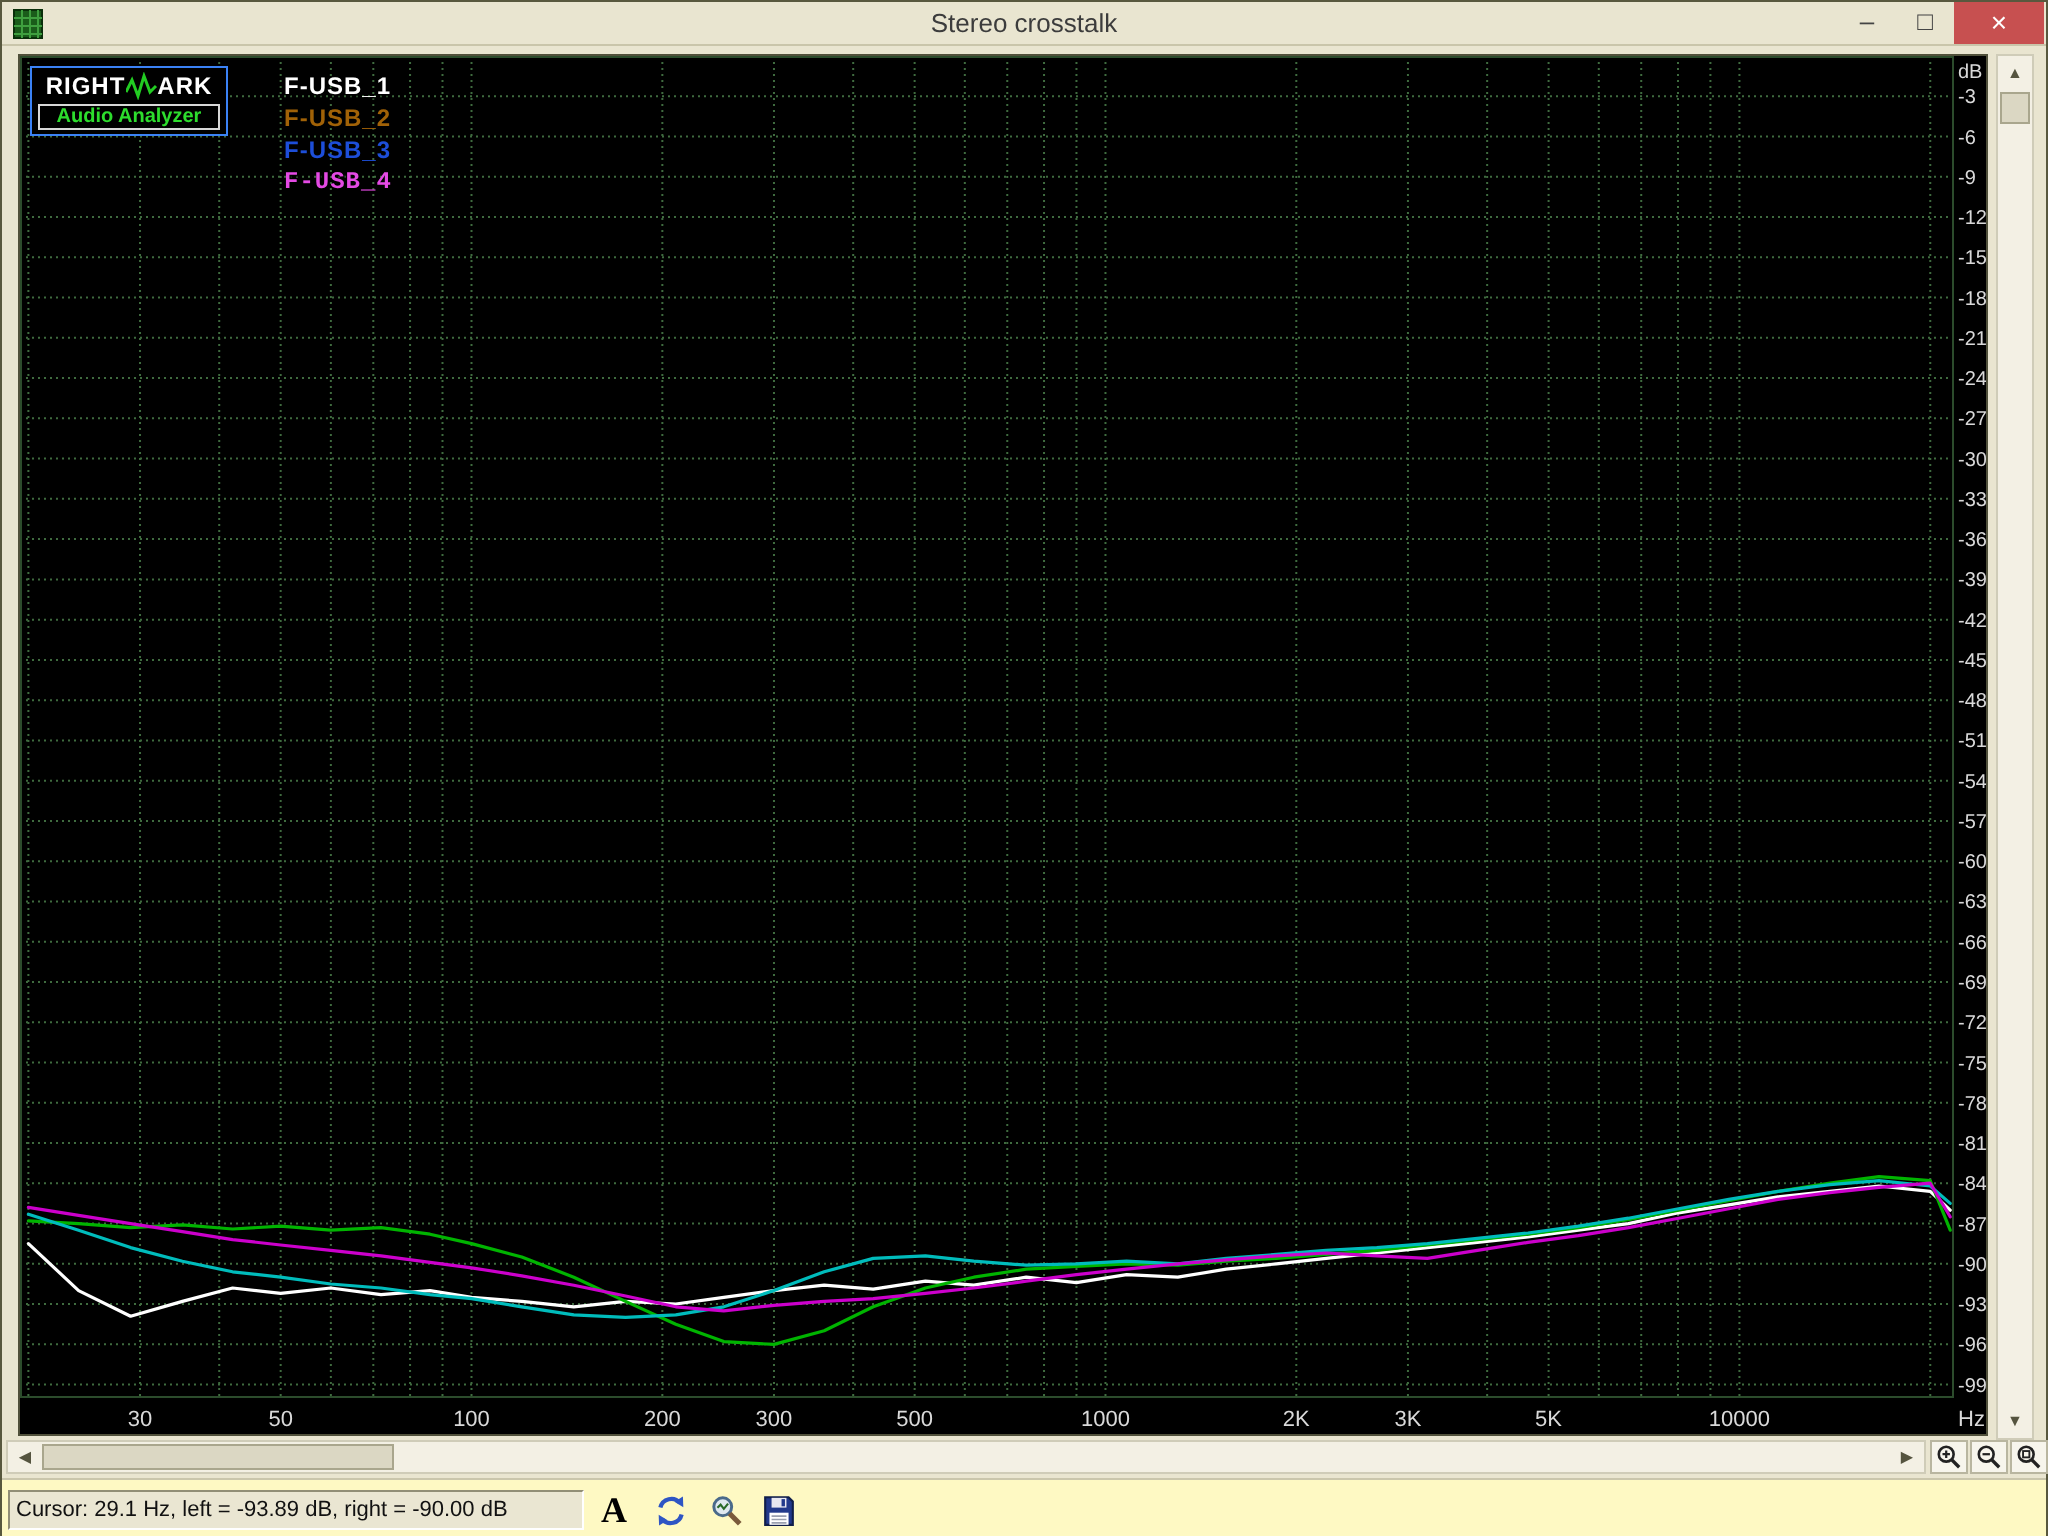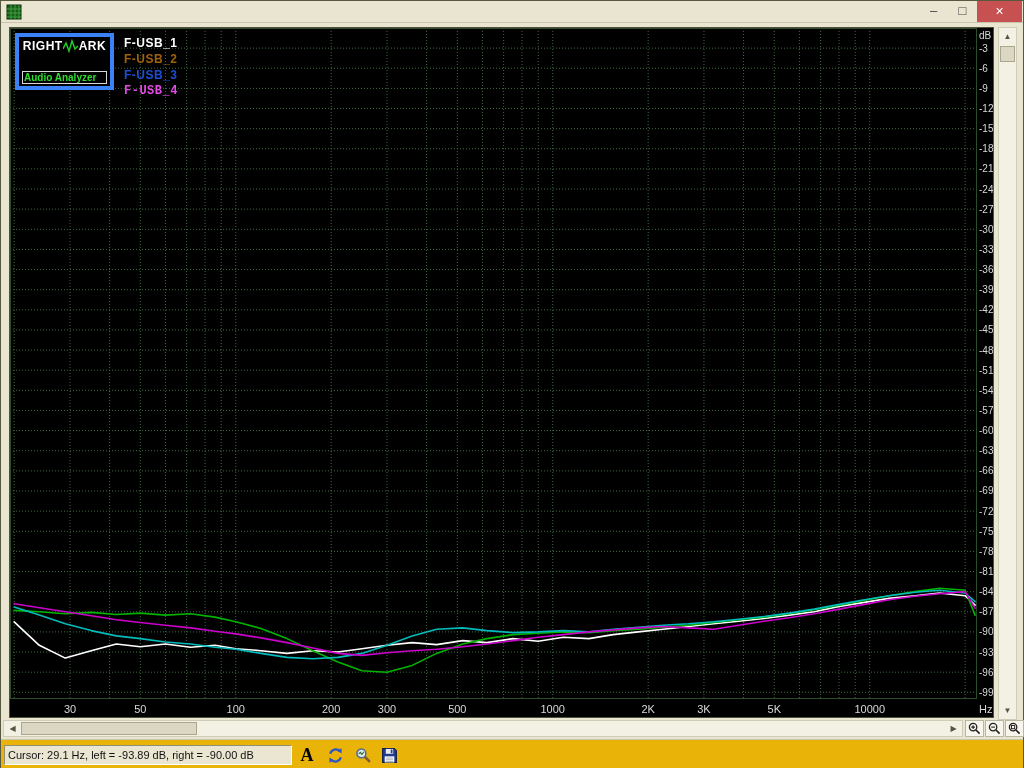--- a/index.html
+++ b/index.html
@@ -10,46 +10,46 @@
     border-bottom:1px solid #c9c5aa;}
   .app-icon{position:absolute;left:5px;top:3px;width:16px;height:16px;}
   .title{position:absolute;left:0;right:0;top:3px;text-align:center;font-size:13px;color:#3c3c3c;}
   .winbtns{position:absolute;right:1px;top:0;height:21px;display:flex;}
   .wbtn{width:29px;height:21px;text-align:center;line-height:20px;font-size:13px;color:#444;cursor:default;}
   .wbtn.close{width:45px;background:#c75050;color:#fff;font-size:14px;}
   .client{position:absolute;left:0;top:22px;right:0;bottom:0;background:#e9e5d0;}
   .plot{position:absolute;left:8px;top:4px;border:1px solid #50503a;background:#000;}
   #plot-svg text{font-family:"Liberation Sans",sans-serif;}
   .legend{position:absolute;left:14px;top:10px;display:flex;align-items:flex-start;}
-  .logo{width:99px;background:#000;border:4px solid #3b82f6;padding:2px 3px;}
+  .logo{width:99px;background:#000;border:1px solid #3b82f6;padding:2px 3px;}
   .logo-line1{display:flex;align-items:center;justify-content:center;color:#fff;
     font-weight:bold;font-size:12px;letter-spacing:.5px;}
-  .logo-line2{margin-top:18px;border:1px solid #d8d8d8;color:#2ddd2d;font-weight:bold;
-    font-size:10px;padding:0 1px;}
-  .legend-items{margin-left:10px;margin-top:2px;}
+  .logo-line2{margin-top:2px;border:1px solid #d8d8d8;color:#2ddd2d;font-weight:bold;
+    font-size:10px;text-align:center;padding:0 1px;}
+  .legend-items{margin-left:28px;margin-top:2px;}
   .legend-item{font-weight:bold;font-size:12px;line-height:16px;letter-spacing:.5px;
     text-shadow:1px 1px 1px #000;}
   .vscroll{position:absolute;left:997px;top:4px;width:19px;height:693px;background:#f3f0e4;
     border:1px solid #cfccb8;}
   .varrow{position:absolute;left:0;top:0;width:17px;height:17px;font-size:8px;color:#55543f;
     text-align:center;line-height:17px;background:#f3f0e4;}
   .varrow.bottom{top:auto;bottom:0;}
   .vthumb{position:absolute;left:1px;top:18px;width:15px;height:16px;background:#dbd7c3;
     border:1px solid #a9a68d;}
   .hscroll{position:absolute;left:2px;top:697px;width:960px;height:17px;background:#f3f0e4;
     border:1px solid #cfccb8;}
   .harrow{position:absolute;left:0;top:0;width:17px;height:15px;line-height:15px;font-size:8px;
     color:#55543f;text-align:center;background:#f3f0e4;}
   .harrow.right{left:auto;right:0;}
   .hthumb{position:absolute;left:17px;top:1px;width:176px;height:13px;background:#dbd7c3;
     border:1px solid #a9a68d;}
   .zoombtns{position:absolute;left:964px;top:697px;display:flex;gap:1px;}
   .zbtn{width:19px;height:17px;background:#f7f5ec;border:1px solid #b9b6a0;display:flex;
     align-items:center;justify-content:center;}
-  .statusbar{position:absolute;left:0;top:716px;right:0;height:30px;background:#eab308;
+  .statusbar{position:absolute;left:0;top:716px;right:0;height:30px;background:#fef9c3;
     border-top:1px solid #cac6ac;}
   .cursorbox{position:absolute;left:3px;top:5px;width:288px;height:20px;line-height:18px;
     font-size:11px;padding-left:3px;color:#111;border:1px solid;
     border-color:#918e76 #ffffff #ffffff #918e76;background:#eae6d2;white-space:nowrap;overflow:hidden;}
   .sbtn{position:absolute;top:3px;width:24px;height:24px;display:flex;align-items:center;
     justify-content:center;}
   .sbtn.font{left:294px;font-family:"Liberation Serif",serif;font-weight:bold;font-size:18px;color:#000;}
   .sbtn.refresh{left:322px;}
   .sbtn.analyze{left:350px;}
   .sbtn.save{left:376px;}
@@ -58,20 +58,21 @@
 <body>
 
 <div class="window">
   <div class="titlebar">
     <div class="app-icon">
       <svg width="16" height="16" viewBox="0 0 16 16">
         <rect x="1" y="1" width="14" height="14" fill="#1a5c1a" stroke="#0a2f0a"></rect>
         <path d="M1 5 H15 M1 9 H15 M1 13 H15 M5 1 V15 M9 1 V15 M13 1 V15" stroke="#3f9f3f" stroke-width="1"></path>
       </svg>
     </div>
+    <div class="title">Stereo crosstalk</div>
     <div class="winbtns">
       <div class="wbtn">–</div>
       <div class="wbtn">□</div>
       <div class="wbtn close">×</div>
     </div>
   </div>
 
   <div class="client">
 
     <svg id="plot-svg" class="plot" width="985" height="691">

